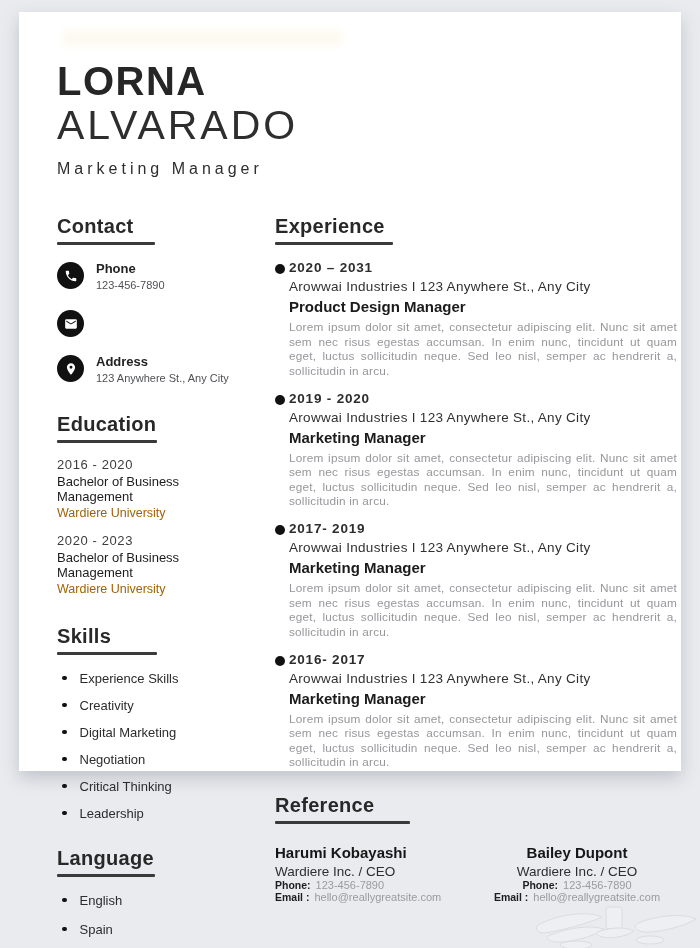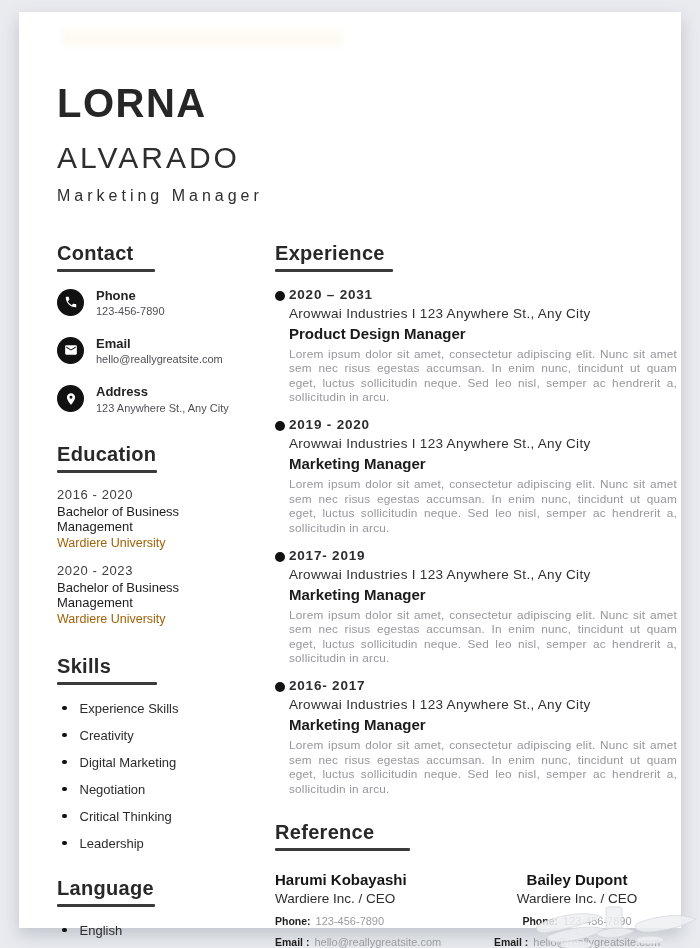--- a/index.html
+++ b/index.html
@@ -6,50 +6,50 @@
   html, body { width: 700px; height: 948px; }
   body {
     background: #e9ebef;
     font-family: "Liberation Sans", "DejaVu Sans", sans-serif;
     position: relative;
     overflow: hidden;
   }
   .page {
     position: absolute;
     left: 19px; top: 12px;
-    width: 662px; height: 916px;
+    width: 662px; height: 759px;
     background: #ffffff;
     box-shadow: 0 7px 16px rgba(90, 96, 110, 0.28);
-    padding: 70px 48px 30px 38px;
+    padding: 48px 48px 30px 38px;
     z-index: 1;
   }
   .top-smudge {
     position: absolute;
     left: 62px; top: 30px;
     width: 280px; height: 16px;
     background: rgba(248, 238, 208, 0.30);
     filter: blur(3px);
     z-index: 2;
     pointer-events: none;
   }
   
   .name-first {
     font-size: 40px;
     font-weight: 800;
     letter-spacing: 1.5px;
     color: #262626;
     line-height: 1.05;
   }
   .name-last {
-    font-size: 30px;
+    font-size: 41px;
     font-weight: 400;
     letter-spacing: 3px;
     color: #2e2e2e;
     line-height: 1.05;
-    margin-top: 18px;
+    margin-top: 2px;
   }
   .job-title {
     font-size: 16px;
     font-weight: 500;
     letter-spacing: 4px;
     color: #2e2e2e;
     margin-top: 13px;
   }
   .header { margin-bottom: 37px; }
   
@@ -148,21 +148,21 @@
     margin-top: 5px;
     letter-spacing: 0.2px;
   }
   
   .ref-section { margin-top: 24px; }
   .ref-people { display: flex; margin-top: 20px; }
   .ref-person { width: 200px; }
   .ref-person + .ref-person { margin-left: 2px; text-align: center; }
   .ref-name { font-size: 15px; font-weight: 700; color: #161616; }
   .ref-role { font-size: 13.5px; color: #2e2e30; margin-top: 3px; }
-  .ref-line { margin-top: 9px; font-size: 11px; color: #9b9b9f; }
+  .ref-line { margin-top: 0; font-size: 11px; color: #9b9b9f; }
   .ref-line:first-of-type { margin-top: 12px; }
   .ref-line b { font-size: 10.5px; font-weight: 700; color: #1d1d1d; margin-right: 5px; }
   
   .watermark {
     position: absolute;
     right: 0; bottom: 0;
     width: 170px; height: 55px;
     z-index: 3;
     pointer-events: none;
     opacity: 0.85;
@@ -201,24 +201,20 @@
               <div class="c-value">123-456-7890</div>
             </div>
           </div>
 
           <div class="contact-row">
             <span class="c-icon">
               <svg viewBox="0 0 24 24">
                   <path d="M20 4H4c-1.1 0-1.99.9-1.99 2L2 18c0 1.1.9 2 2 2h16c1.1 0 2-.9 2-2V6c0-1.1-.9-2-2-2zm0 4l-8 5-8-5V6l8 5 8-5v2z"></path>
                 </svg>
             </span>
-            <div>
-              <div class="c-label">Email</div>
-              <div class="c-value">hello@reallygreatsite.com</div>
-            </div>
           </div>
 
           <div class="contact-row">
             <span class="c-icon">
               <svg viewBox="0 0 24 24">
                   <path d="M12 2C8.13 2 5 5.13 5 8.93c0 5.25 7 13.07 7 13.07s7-7.82 7-13.07C19 5.13 15.87 2 12 2zm0 9.5a2.5 2.5 0 1 1 0-5 2.5 2.5 0 0 1 0 5z"></path>
                 </svg>
             </span>
             <div>
               <div class="c-label">Address</div>

